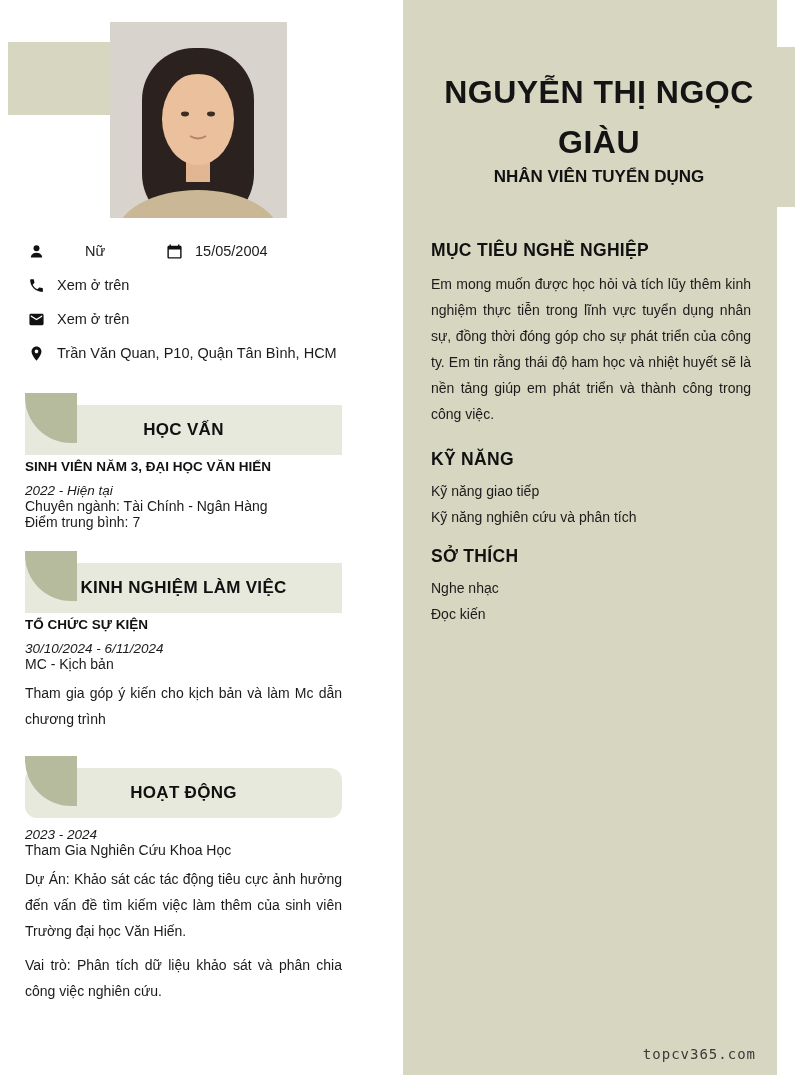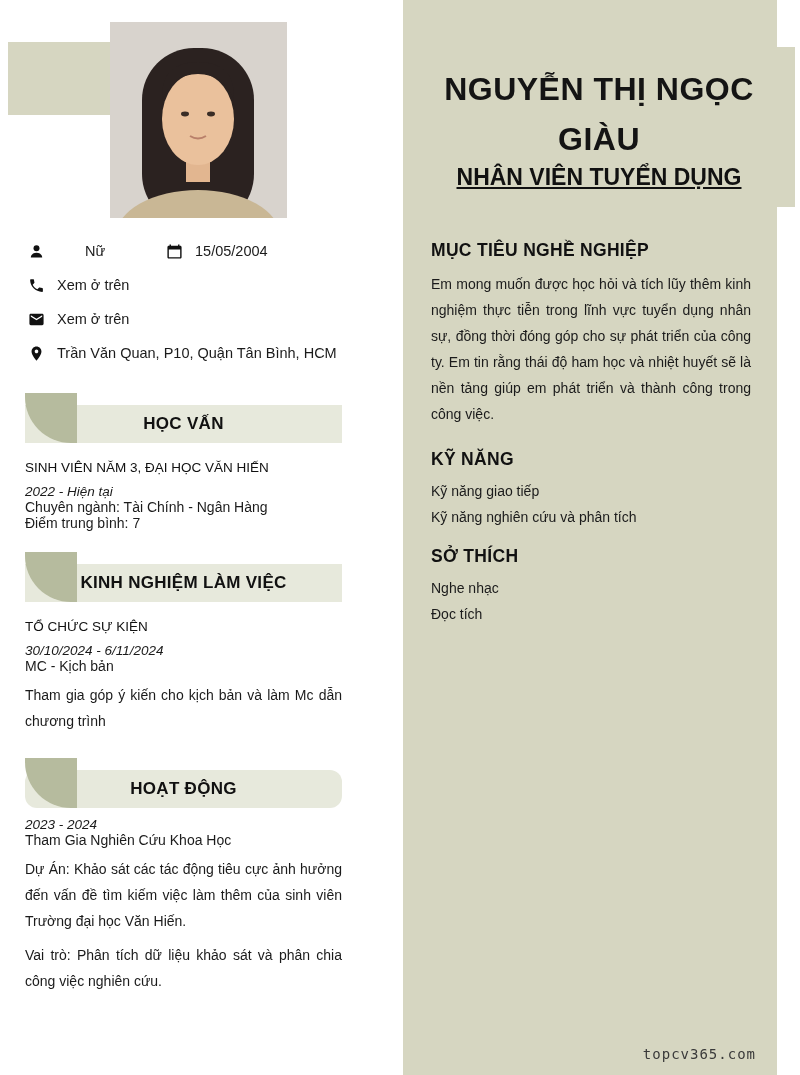--- a/index.html
+++ b/index.html
@@ -10,45 +10,45 @@
   }
   *{margin:0;padding:0;box-sizing:border-box;}
   body{font-family:"Liberation Sans","DejaVu Sans",sans-serif;color:var(--ink);background:#fff;}
   .page{position:relative;width:800px;height:1075px;background:#ffffff;overflow:hidden;margin:0 auto;padding-left:32px;}
 
   
   .col-bg{position:absolute;left:403px;top:0;width:374px;height:1075px;background:var(--sage);}
   .name-block{position:absolute;left:403px;top:47px;width:392px;height:160px;background:var(--sage);
     display:flex;flex-direction:column;align-items:center;justify-content:center;text-align:center;}
   .cand-name{font-size:32px;font-weight:bold;line-height:50px;width:350px;color:#141414;letter-spacing:.5px;}
-  .cand-title{font-size:23px;font-weight:bold;color:#111;text-decoration:underline;}
+  .cand-title{font-size:17px;font-weight:bold;color:#111;}
 
   
   .accent-top-left{position:absolute;left:8px;top:42px;width:102px;height:73px;background:var(--sage);}
 
   
   .photo{position:absolute;left:110px;top:22px;width:177px;height:196px;overflow:hidden;}
   .photo svg{display:block;width:100%;height:100%;}
 
   
   .contact{position:absolute;left:28px;top:240px;width:356px;font-size:14.5px;}
   .crow{display:flex;align-items:center;margin-bottom:12px;height:22px;}
   .cell{display:flex;align-items:center;}
   .cell-1{width:138px;gap:28px;}
   .icn{width:17px;height:17px;margin-right:12px;flex:0 0 auto;display:inline-flex;}
   .icn svg{width:17px;height:17px;fill:#111;}
 
   
   .left-sections{position:absolute;left:25px;top:405px;width:317px;}
-  .banner{position:relative;height:38px;background:var(--banner);display:flex;align-items:center;justify-content:center;}
+  .banner{position:relative;height:50px;background:var(--banner);display:flex;align-items:center;justify-content:center;}
   .banner .ornament{position:absolute;left:0;top:-12px;width:52px;height:50px;background:var(--orn);border-radius:0 0 0 46px;}
   .banner .stitle{position:relative;font-weight:bold;font-size:17px;color:#111;letter-spacing:.3px;}
   .mt2{margin-top:33px;}
   .mt3{margin-top:36px;border-radius:12px;}
-  .line-bold{font-size:13.5px;font-weight:normal;margin-top:17px;color:#111;}
+  .line-bold{font-size:13.5px;font-weight:bold;margin-top:4px;color:#111;}
   .line-italic{font-style:italic;font-size:13.5px;margin-top:9px;}
   .line{font-size:14px;margin-top:0;}
   .para{font-size:14px;line-height:26px;text-align:justify;margin-top:8px;}
 
   
   .right-content{position:absolute;left:431px;top:240px;width:320px;}
   .rh{font-size:17.5px;font-weight:bold;color:#111;letter-spacing:.3px;}
   .rh-skills{margin-top:22px;}
   .rh-hobby{margin-top:16px;}
   .rpara{font-size:14px;line-height:26px;text-align:justify;margin-top:10px;}
@@ -169,19 +169,19 @@
 
     <div class="rh rh-skills">KỸ NĂNG</div>
     <ul class="rlist">
       <li>Kỹ năng giao tiếp</li>
       <li>Kỹ năng nghiên cứu và phân tích</li>
     </ul>
 
     <div class="rh rh-hobby">SỞ THÍCH</div>
     <ul class="rlist">
       <li>Nghe nhạc</li>
-      <li>Đọc tích</li>
+      <li>Đọc kiến</li>
     </ul>
   </div>
 
   <div class="watermark">topcv365.com</div>
 
 </div>
 
 </body></html>

